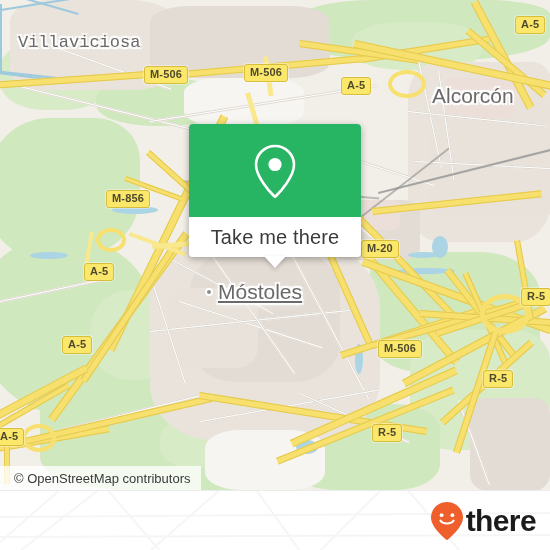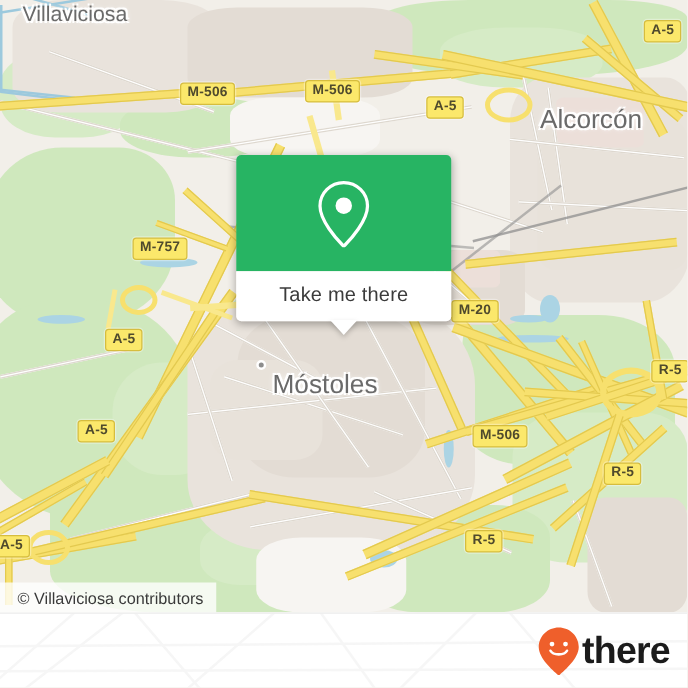--- a/index.html
+++ b/index.html
@@ -78,21 +78,21 @@
     border-radius:4px 4px 0 0;
     display:flex;align-items:center;justify-content:center;
   }
   #card-foot{
     background:#ffffff;height:40px;
     border-radius:0 0 4px 4px;
     display:flex;align-items:center;justify-content:center;
     position:relative;
   }
   #card-foot-label{
-    font-size:16px;color:#3b3b3b;letter-spacing:.15px;
+    font-size:20px;color:#3b3b3b;letter-spacing:.15px;
   }
   #card-tail{
     position:absolute;left:50%;bottom:-11px;margin-left:-11px;
     width:0;height:0;
     border-left:11px solid transparent;
     border-right:11px solid transparent;
     border-top:12px solid #ffffff;
     filter:drop-shadow(0 2px 2px rgba(0,0,0,.20));
   }
 
@@ -268,43 +268,43 @@
       <div class="road mot-thin" style="left:480px;top:294px;width:40px;height:30px;border-radius:50%;background:transparent;border:5px solid #f7e06e;"></div>
       <div class="road mot-thin" style="left:96px;top:228px;width:22px;height:16px;border-radius:50%;background:transparent;border:4px solid #f7e06e;"></div>
       <div class="road mot-thin" style="left:22px;top:424px;width:26px;height:20px;border-radius:50%;background:transparent;border:4px solid #f7e06e;"></div>
     </div>
 
     <div class="layer" id="shields">
         <div class="shield" style="left: 144px; top: 66px;">M-506</div>
         <div class="shield" style="left: 244px; top: 64px;">M-506</div>
         <div class="shield" style="left: 341px; top: 77px;">A-5</div>
         <div class="shield" style="left: 515px; top: 16px;">A-5</div>
-        <div class="shield" style="left: 106px; top: 190px;">M-757</div>
+        <div class="shield" style="left: 106px; top: 190px;">M-856</div>
         <div class="shield" style="left: 84px; top: 263px;">A-5</div>
         <div class="shield" style="left: 361px; top: 240px;">M-20</div>
         <div class="shield" style="left: 521px; top: 288px;">R-5</div>
         <div class="shield" style="left: 378px; top: 340px;">M-506</div>
         <div class="shield" style="left: 483px; top: 370px;">R-5</div>
         <div class="shield" style="left: 62px; top: 336px;">A-5</div>
         <div class="shield" style="left: -6px; top: 428px;">A-5</div>
         <div class="shield" style="left: 372px; top: 424px;">R-5</div>
       </div>
 
     <div class="layer" id="places">
-        <div class="place mid" style="left: 18px; top: 1px;">
+        <div class="place mid" style="left: 18px; top: 32px; font-family: Liberation Mono, monospace;">
           <div>Villaviciosa</div>
         </div>
         <div class="place big" style="left: 432px; top: 84px;">Alcorcón</div>
-        <div class="place big" style="left: 218px; top: 296px;">Móstoles</div>
+        <div class="place big" style="left: 218px; top: 280px; text-decoration: underline;">Móstoles</div>
       </div>
 
     <div class="citydot" style="left:205px;top:288px;"></div>
 
     <div id="attrib">
-      <span>© Villaviciosa contributors</span>
+      <span>© OpenStreetMap contributors</span>
     </div>
 
     <div id="card">
       <div id="card-head">
         <svg width="46" height="56" viewBox="0 0 46 56">
           <path d="M23 3 C12.5 3 4 11.4 4 21.8 C4 33.6 17.6 48.6 22 53 C22.6 53.6 23.4 53.6 24 53 C28.4 48.6 42 33.6 42 21.8 C42 11.4 33.5 3 23 3 Z" fill="none" stroke="#ffffff" stroke-width="2.6"></path>
           <circle cx="23" cy="21.5" r="6.6" fill="#ffffff"></circle>
         </svg>
       </div>
       <div id="card-foot">

